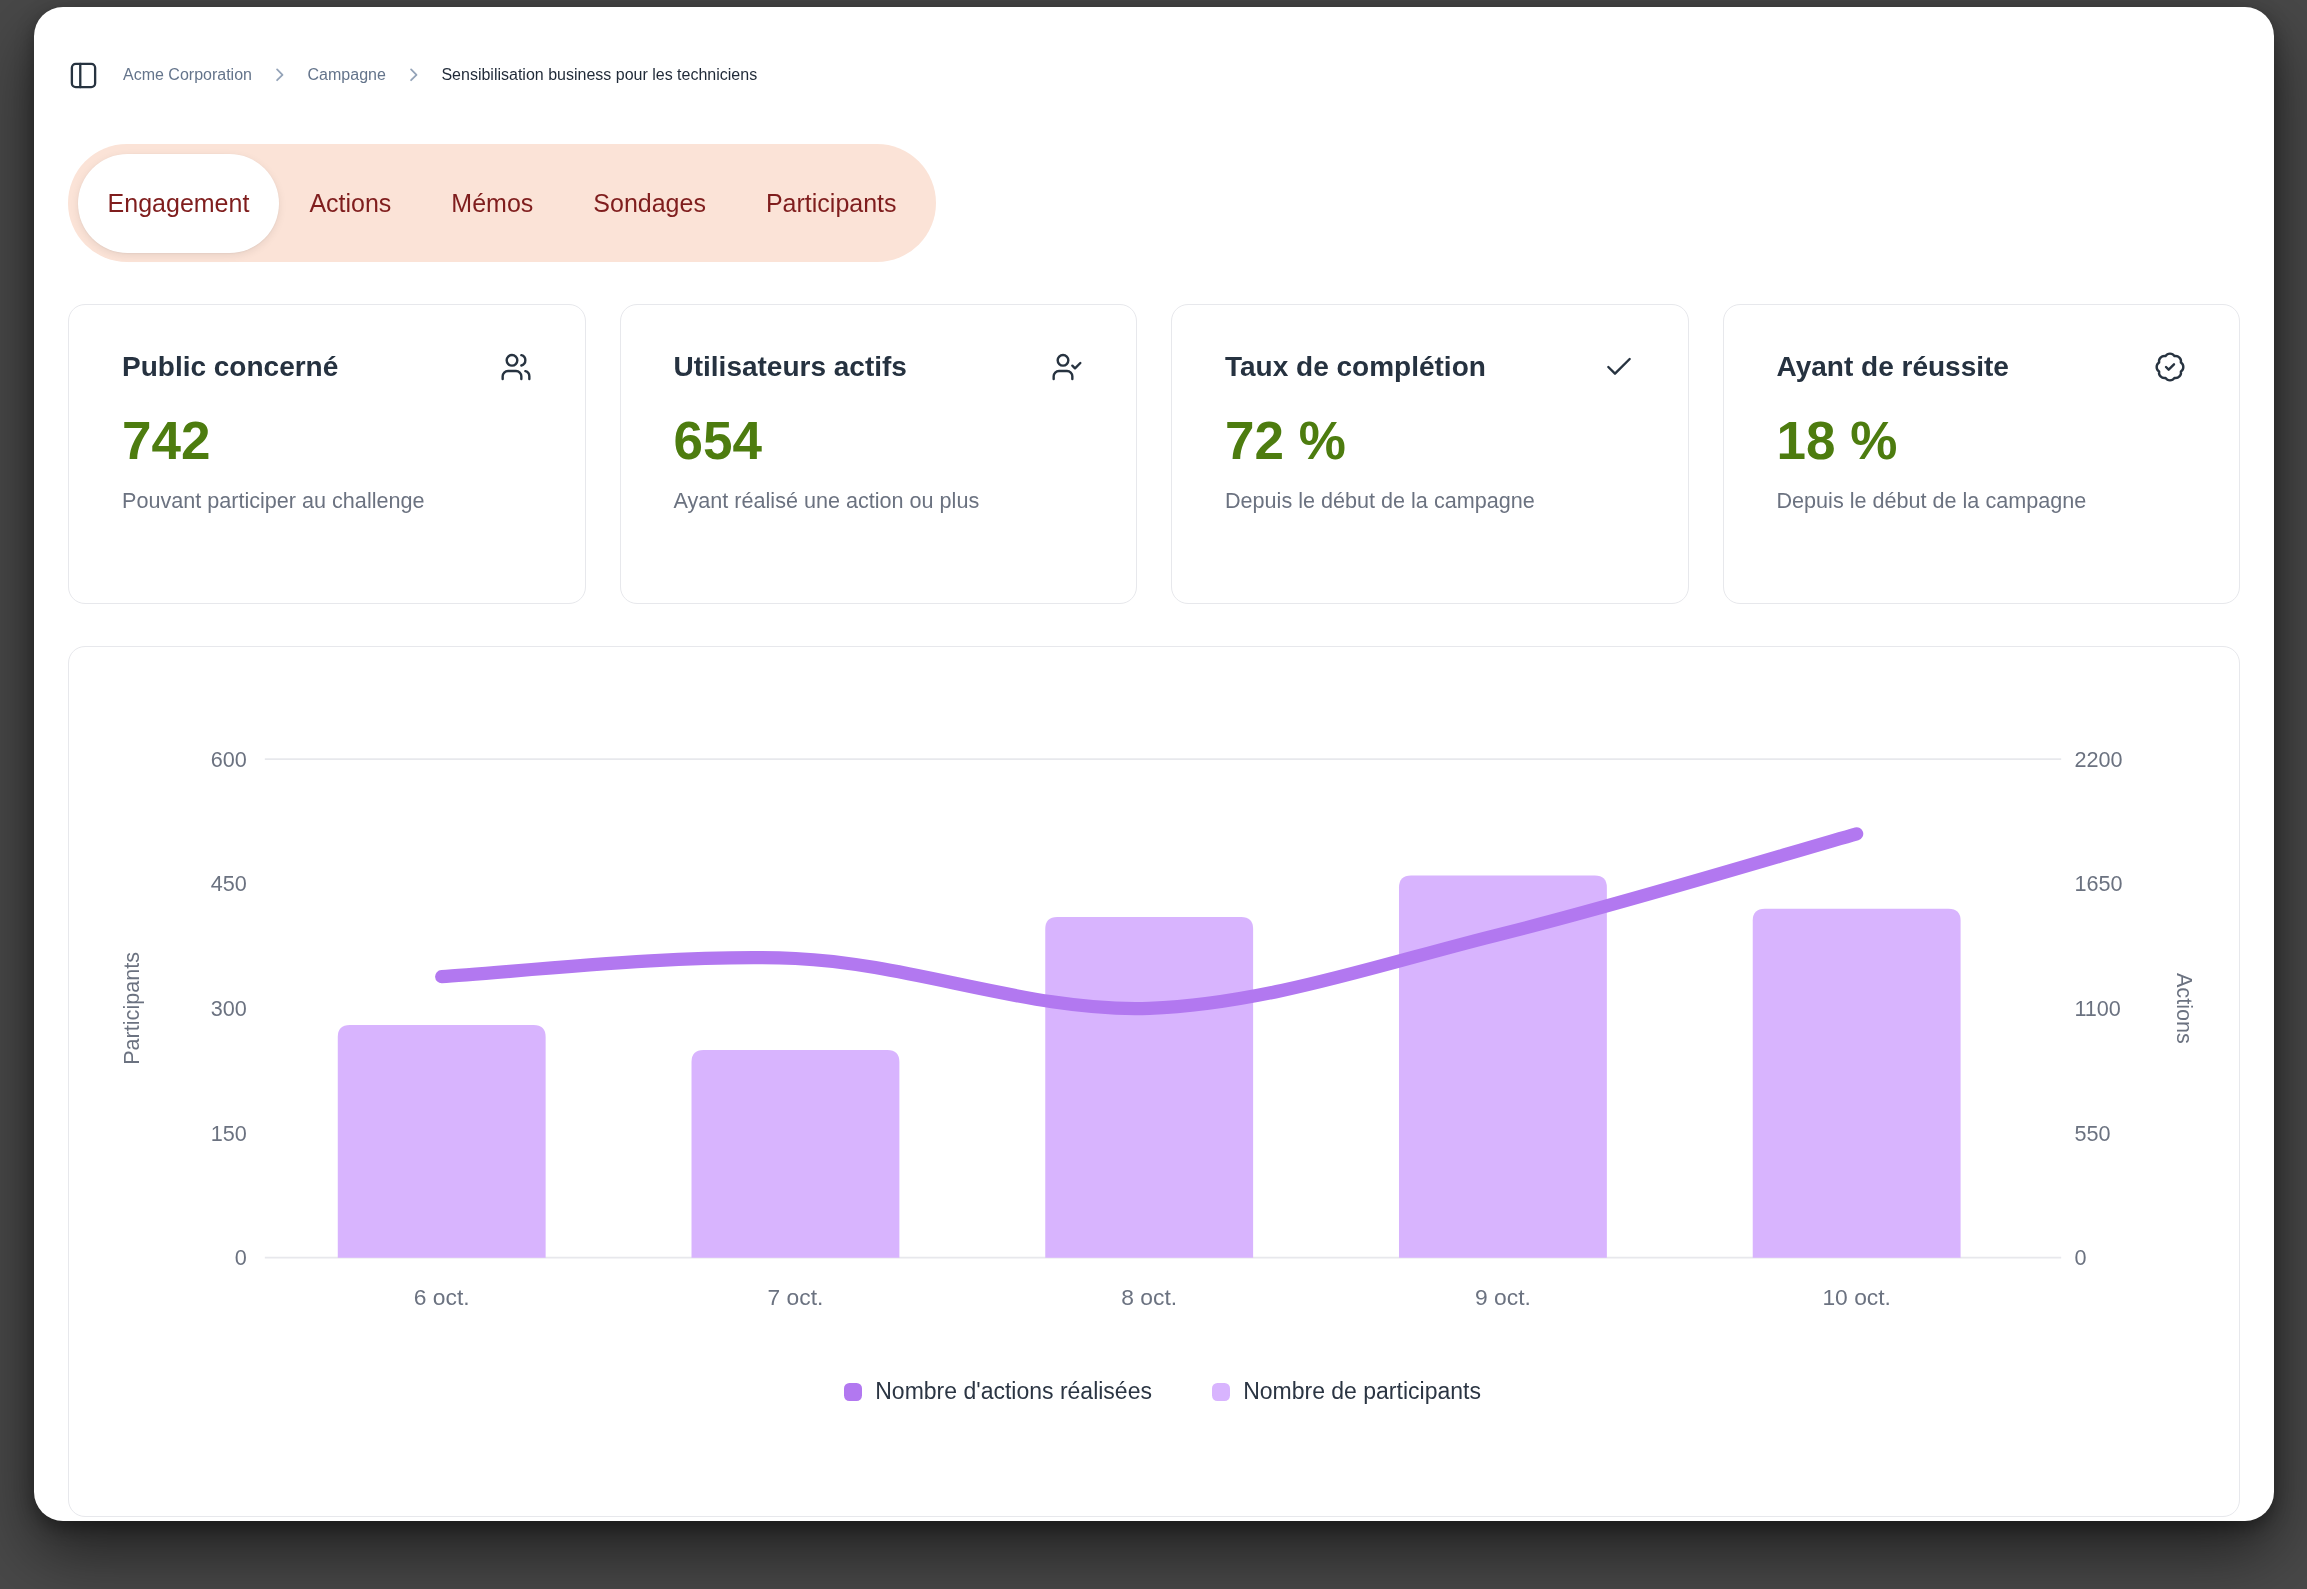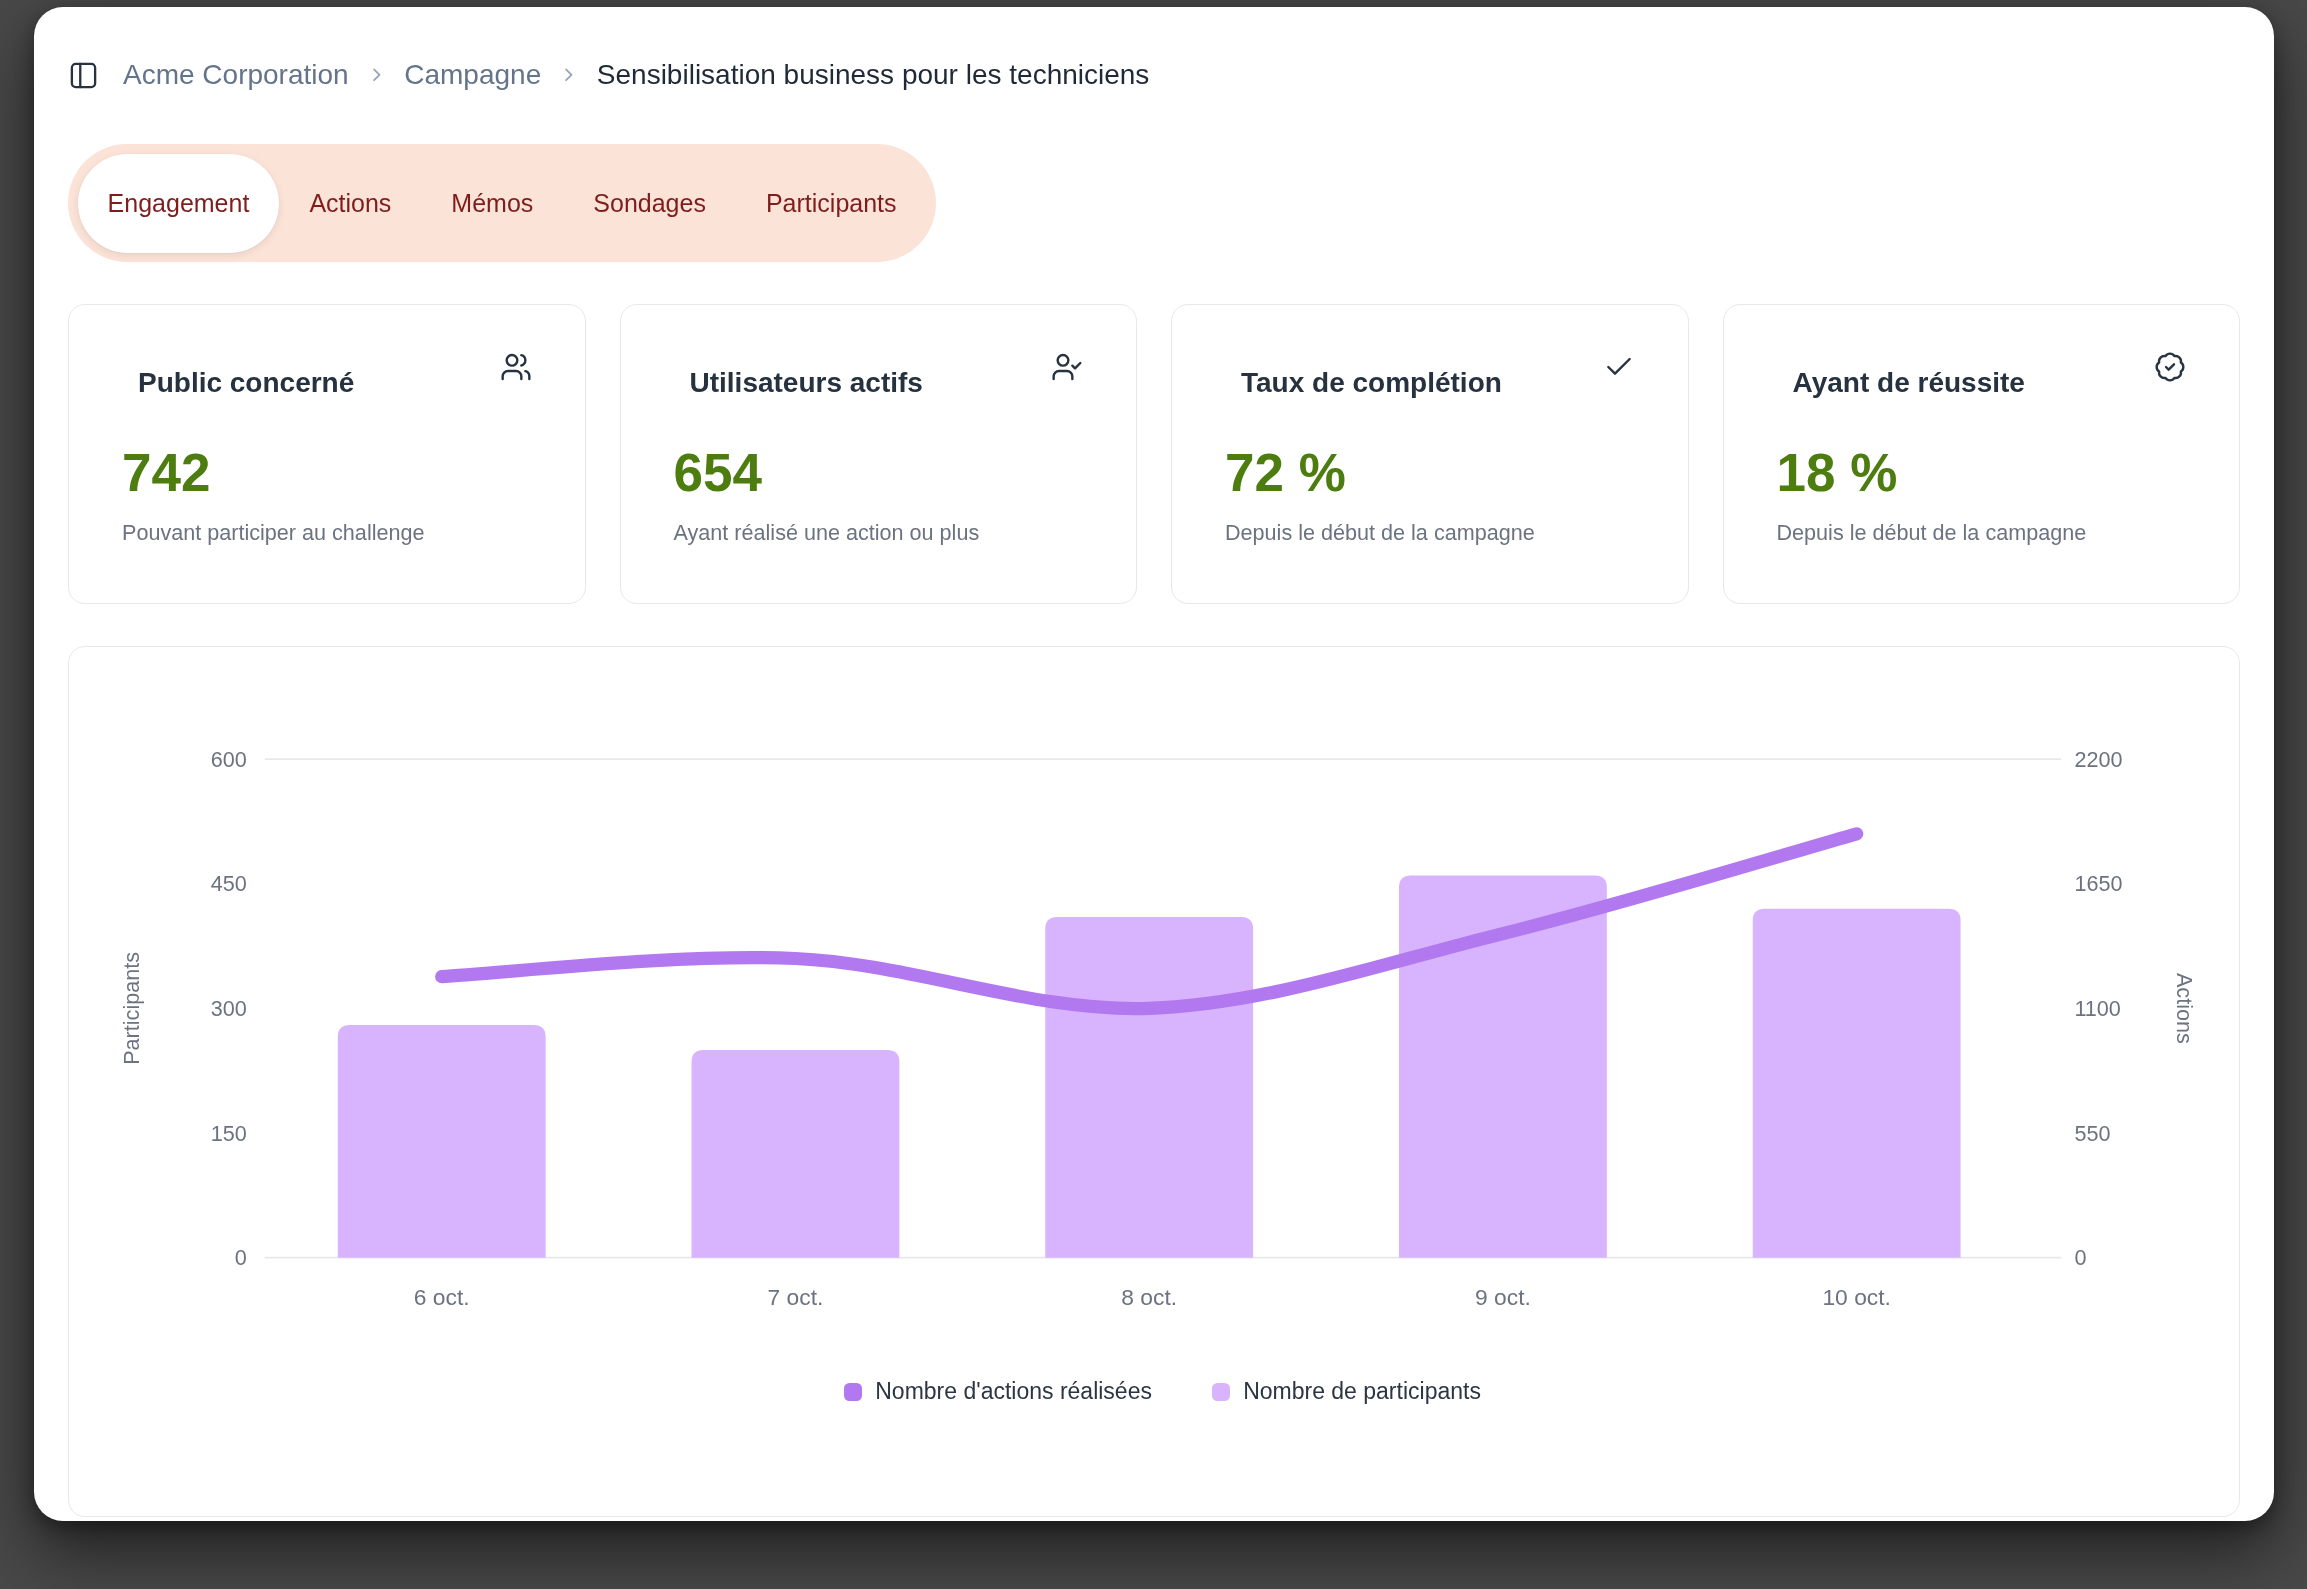--- a/index.html
+++ b/index.html
@@ -7,38 +7,38 @@
   .stage{position:relative;width:2307px;height:1589px;background:#484848;}
   .window{position:absolute;left:34px;top:7.2px;width:2240px;height:1514px;
     background:#ffffff;border-radius:29px;
     box-shadow:0 30px 66px rgba(0,0,0,.55),0 6px 18px rgba(0,0,0,.35);
     padding:0 34px;box-sizing:border-box;}
   
   .topbar{display:flex;align-items:center;gap:24px;margin-top:49px;height:38px;}
   .icon-btn{background:none;border:none;padding:0;cursor:pointer;display:flex;
     align-items:center;color:#273340;}
   .icon-btn svg{width:31px;height:31px;}
-  .breadcrumb{display:flex;align-items:center;gap:17px;font-size:28px;}
+  .breadcrumb{display:flex;align-items:center;gap:17px;font-size:16px;}
   .crumb{color:#64748b;}
   .crumb.current{color:#1f2937;font-weight:500;}
   .crumb-sep{display:flex;color:#94a3b8;}
   .crumb-sep svg{width:21.6px;height:21.6px;}
   
   .tabs{display:inline-flex;align-items:center;margin-top:50px;background:#fbe3d7;
     border-radius:600px;padding:9.6px;}
   .tab{border:none;background:transparent;font-family:inherit;font-size:25px;
     color:#7f1d1d;padding:35px 30px;border-radius:600px;cursor:pointer;white-space:nowrap;}
   .tab.active{background:#ffffff;font-weight:500;
     box-shadow:0 2.4px 8.4px rgba(0,0,0,.08),0 0.6px 1.8px rgba(0,0,0,.06);}
   
   .stats{display:flex;gap:34px;margin-top:42px;}
   .stat-card{flex:1;border:1.2px solid #e7e8ec;border-radius:17px;background:#fff;
     padding:46px 53px;box-sizing:border-box;min-height:300px;}
   .stat-head{display:flex;align-items:flex-start;justify-content:space-between;}
-  .stat-title{font-size:28px;font-weight:700;color:#263240;margin:16px;}
+  .stat-title{font-size:28px;font-weight:700;color:#263240;margin:0;}
   .stat-icon{color:#273340;display:flex;}
   .stat-icon svg{width:32px;height:32px;}
   .stat-value{font-size:53px;font-weight:700;color:#4d7c0f;margin-top:31px;line-height:1;}
   .stat-sub{font-size:21.6px;color:#6b7280;margin-top:20.4px;}
   
   .chart-card{border:1.2px solid #e7e8ec;border-radius:17px;background:#fff;
     margin-top:42px;padding:42px 24px 34px 24px;box-sizing:border-box;height:871px;}
   .chart-head{display:flex;align-items:center;justify-content:space-between;
     padding:0 29px 0 29px;}
   .chart-title{font-size:29px;font-weight:700;color:#263240;margin:0;}

